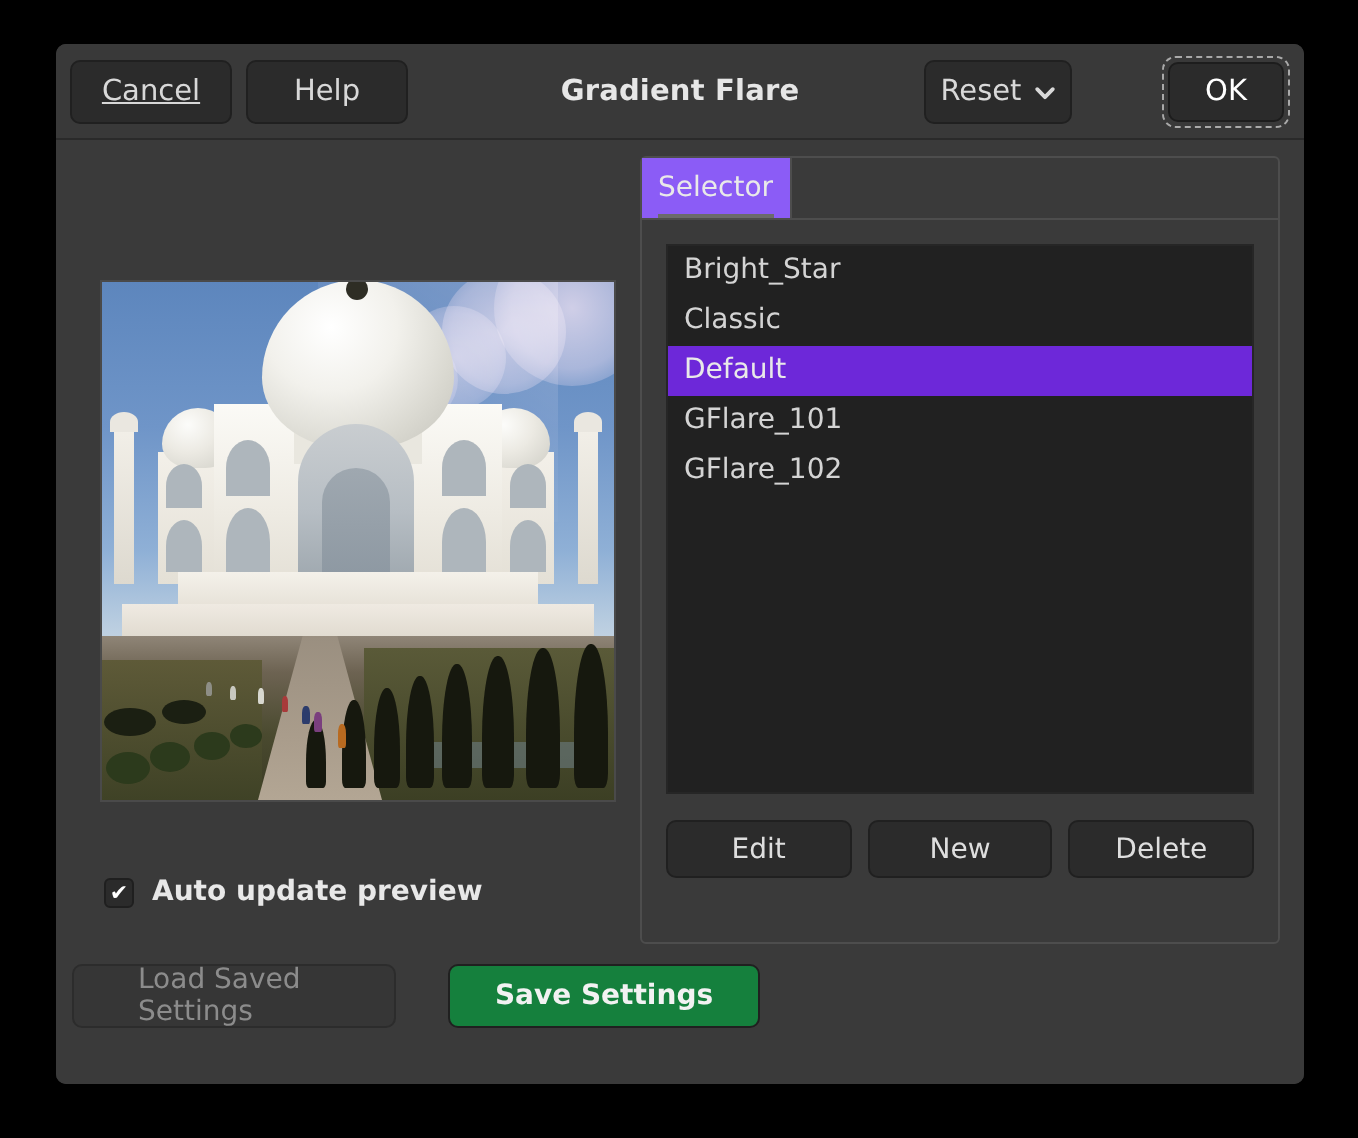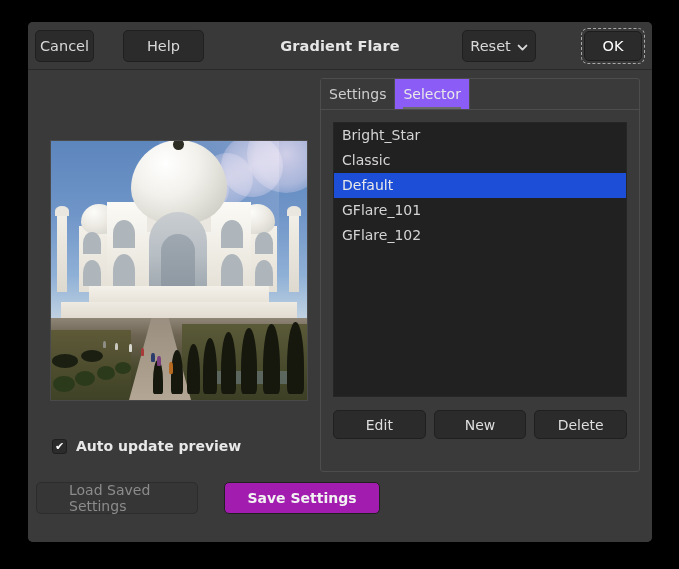--- a/index.html
+++ b/index.html
@@ -52,21 +52,21 @@
     font-size: 14.5px;
     font-family: "DejaVu Sans", sans-serif;
     display: flex;
     align-items: center;
     justify-content: center;
     box-sizing: border-box;
     cursor: pointer;
     user-select: none;
   }
 
-  #cancel-btn { left: 7px;  width: 59px; }
+  #cancel-btn { left: 7px;  width: 81px; text-decoration: underline; }
   #help-btn   { left: 95px; width: 81px; }
 
   .title {
     position: absolute;
     left: 0; right: 0;
     top: 0;
     height: 48px;
     line-height: 48px;
     text-align: center;
     color: #e6e6e6;
@@ -389,21 +389,21 @@
     font-weight: bold;
   }
 
   
   .bottom-btn {
     position: absolute;
     top: 412px;
     height: 32px;
     border-radius: 5px;
     border: 1px solid #202020;
-    background: #a21caf;
+    background: #15803d;
     display: flex;
     align-items: center;
     justify-content: center;
     box-sizing: border-box;
     font-size: 14px;
     cursor: pointer;
     user-select: none;
   }
   #load-saved-btn {
     left: 8px;
@@ -487,21 +487,21 @@
     height: 25px;
     line-height: 25px;
     padding-left: 8px;
     font-size: 14px;
     color: #d4d4d4;
     cursor: pointer;
     user-select: none;
     white-space: nowrap;
   }
   .list-item.selected {
-    background: #1d4ed8;
+    background: #6d28d9;
     color: #e9e9e9;
   }
 
   .listbtn-row {
     position: absolute;
     left: 12px;
     top: 331px;
     width: 294px;
     display: flex;
     gap: 8px;
@@ -649,23 +649,20 @@
         </div>
 
         <div class="bottom-btn" id="save-settings-btn">
           <span>Save Settings</span>
         </div>
       </div>
 
       <div class="right-panel">
 
         <div class="tabbar">
-          <div class="tab inactive">
-            <span>Settings</span>
-          </div>
           <div class="tab active">
             <span>Selector</span>
           </div>
         </div>
 
         <div class="listbox">
           <div class="list-item">
             <span>Bright_Star</span>
           </div>
           <div class="list-item">

